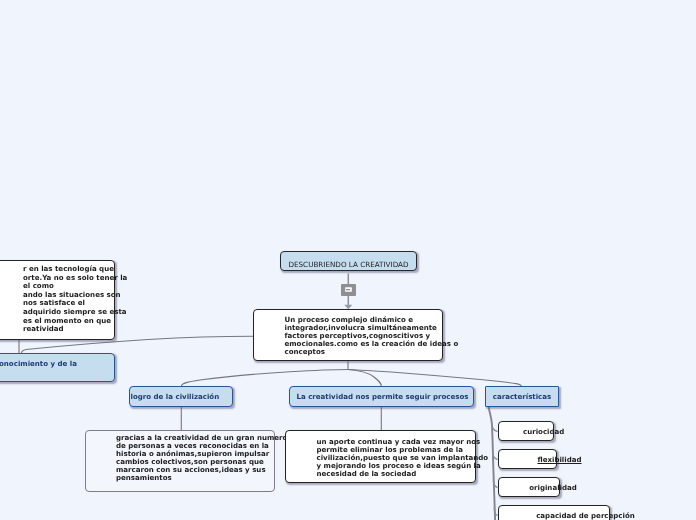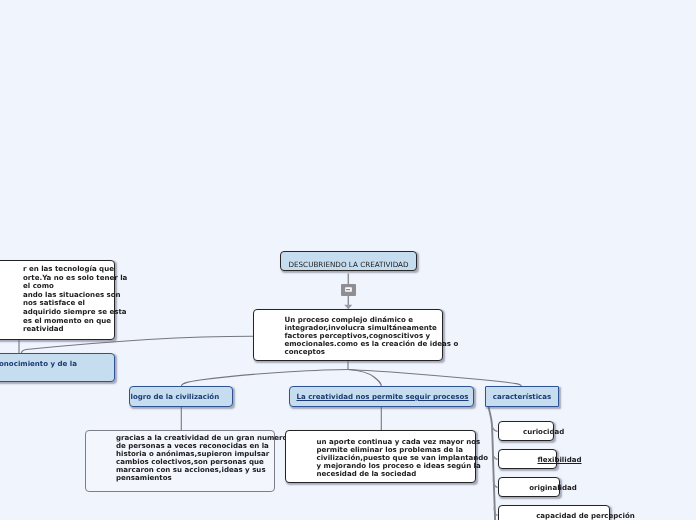--- a/index.html
+++ b/index.html
@@ -82,21 +82,21 @@
   </div>
 
   <div class="node n-blue" style="left:129px;top:386px;width:104px;height:21px;">
     <div class="txt t-blue" style="left:0.5px;top:6px;width:102px;text-align:left;">logro de la civilización</div>
   </div>
   <div class="node n-thin" style="left:85px;top:430px;width:190px;height:62px;">
     <div class="txt t-bold" style="left:6px;top:3px;width:174px;">gracias a la creatividad de un gran numero de personas a veces reconocidas en la historia o anónimas,supieron impulsar cambios colectivos,son personas que marcaron con su acciones,ideas y sus pensamientos</div>
   </div>
 
   <div class="node n-blue" style="left:289px;top:386px;width:185px;height:21px;">
-    <div class="txt t-blue" style="left:1px;top:6px;width:183px;text-align:center;text-decoration:underline;">La creatividad nos permite seguir procesos</div>
+    <div class="txt t-blue" style="left:1px;top:6px;width:183px;text-align:center;">La creatividad nos permite seguir procesos</div>
   </div>
   <div class="node n-white" style="left:285px;top:430px;width:191px;height:53px;">
     <div class="txt t-bold" style="left:6.5px;top:7px;width:178px;">un aporte continua y cada vez mayor nos permite eliminar los problemas de la civilización,puesto que se van implantando y mejorando los proceso e ideas según la necesidad de la sociedad</div>
   </div>
 
   <div class="node n-blue-sq" style="left:485px;top:386px;width:74px;height:21px;">
     <div class="txt t-blue" style="left:0px;top:6px;width:72px;text-align:center;">características</div>
   </div>
 
   <div class="node n-white" style="left:498px;top:421px;width:56px;height:20px;">

